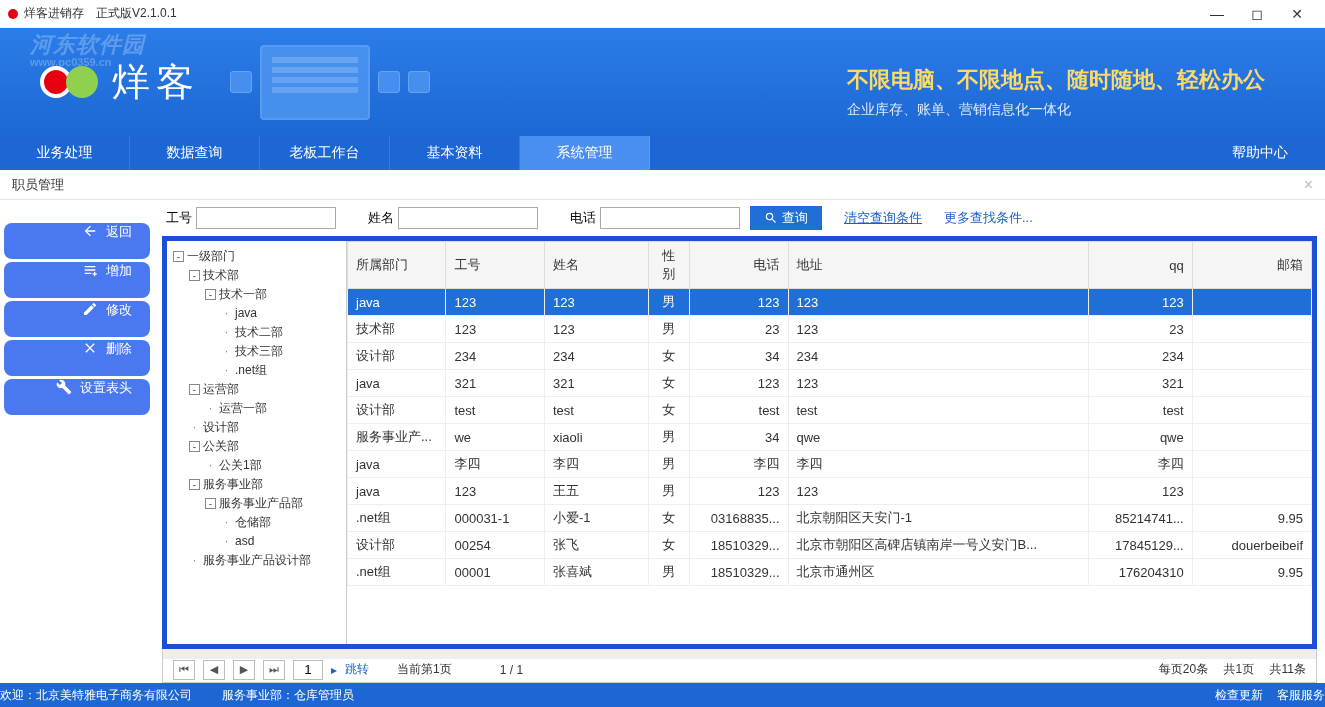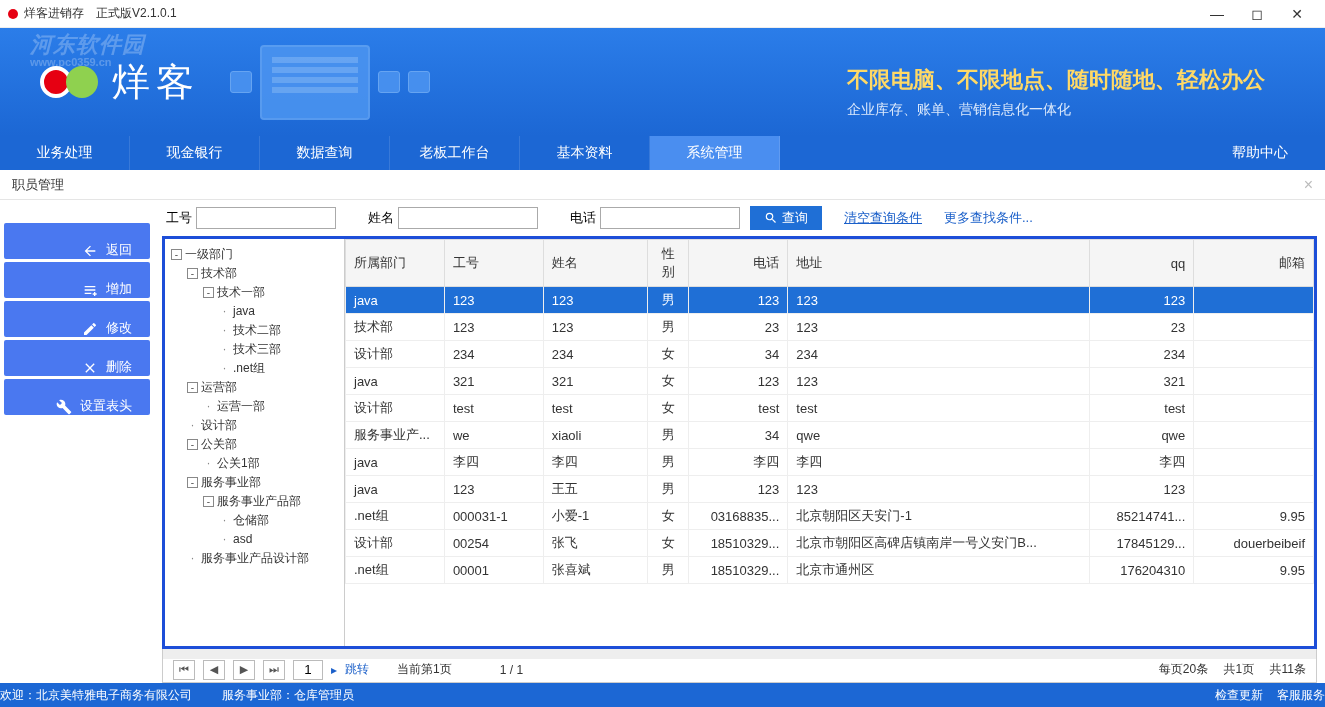--- a/index.html
+++ b/index.html
@@ -38,33 +38,33 @@
 
 
 .sub-header { height: 30px; display: flex; align-items: center; padding: 0 12px; border-bottom: 1px solid #e5e5e5; font-size: 13px; color: #333; }
 .sub-header .close-x { margin-left: auto; color: #bbb; font-size: 16px; cursor: pointer; }
 
 
 .main { display: flex; height: calc(707px - 28px - 108px - 34px - 30px - 24px); }
 
 
 .sidebar { width: 154px; background: #fff; padding-top: 20px; }
-.sidebar .sb-btn { height: 36px; margin: 3px 4px; background: #4a78f0; color: #fff; display: flex; align-items: flex-end; justify-content: flex-end; padding-right: 18px; font-size: 13px; cursor: pointer; gap: 8px; border-radius: 2px; }
+.sidebar .sb-btn { height: 36px; margin: 3px 4px; background: #4a78f0; color: #fff; display: flex; align-items: flex-start; justify-content: flex-end; padding-right: 18px; font-size: 13px; cursor: pointer; gap: 8px; border-radius: 8px; }
 .sidebar .sb-btn svg { width: 16px; height: 16px; fill: #fff; }
 
 
 .content { flex: 1; padding: 6px 8px 0 8px; display: flex; flex-direction: column; }
 .search-bar { display: flex; align-items: center; gap: 4px; margin-bottom: 6px; font-size: 13px; }
 .search-bar label { margin-left: 4px; }
 .search-bar input[type=text] { width: 140px; height: 22px; border: 1px solid #aaa; padding: 0 4px; }
 .search-bar .btn-query { background: #1f6fd6; color: #fff; height: 24px; padding: 0 14px; display: flex; align-items: center; gap: 4px; border: none; cursor: pointer; font-size: 13px; margin-left: 6px; }
 .search-bar .link { color: #1a5fc9; margin-left: 18px; cursor: pointer; }
 .search-bar .link.u { text-decoration: underline; }
 
-.work-area { flex: 1; display: flex; border: 3px solid #1d4ed8; overflow: hidden; }
+.work-area { flex: 1; display: flex; border: 5px solid #1d4ed8; overflow: hidden; }
 
 
 .tree { width: 180px; border-right: 1px solid #ccc; padding: 6px 4px; font-size: 12px; color: #333; overflow: auto; }
 .tree ul { list-style: none; padding-left: 16px; }
 .tree > ul { padding-left: 2px; }
 .tree li { line-height: 19px; white-space: nowrap; }
 .tree .toggle { display: inline-block; width: 11px; height: 11px; border: 1px solid #888; text-align: center; line-height: 9px; font-size: 10px; margin-right: 3px; color: #555; cursor: pointer; }
 .tree .leaf-dash { display:inline-block; width:11px; text-align:center; color:#888; margin-right:3px; }
 
 
@@ -123,21 +123,20 @@
     <div class="illus-small"></div>
   </div>
   <div class="slogan">
     <div class="line1">不限电脑、不限地点、随时随地、轻松办公</div>
     <div class="line2">企业库存、账单、营销信息化一体化</div>
   </div>
 </div>
 
 <div class="nav">
   <div class="nav-item">业务处理</div>
-  <div class="nav-item">现金银行</div>
   <div class="nav-item">数据查询</div>
   <div class="nav-item">老板工作台</div>
   <div class="nav-item">基本资料</div>
   <div class="nav-item active">系统管理</div>
   <div class="spacer"></div>
   <div class="nav-help">帮助中心</div>
 </div>
 
 <div class="sub-header">
   <span>职员管理</span>

